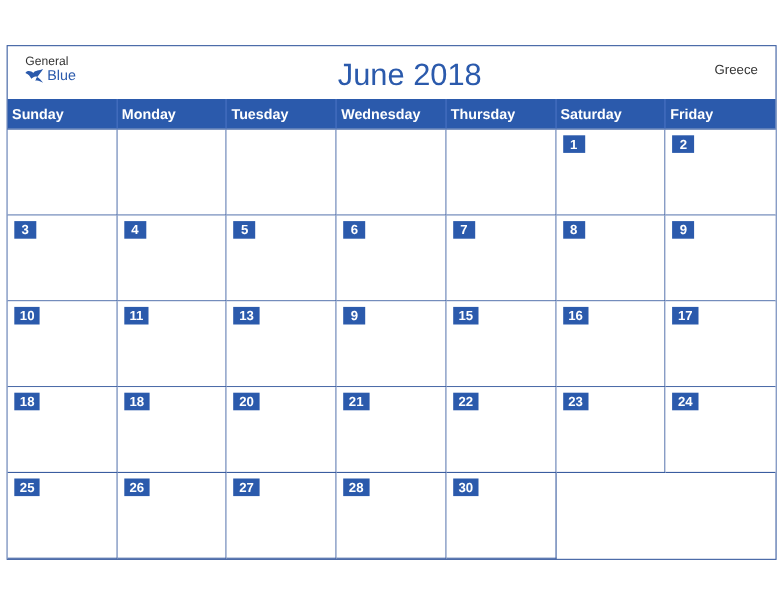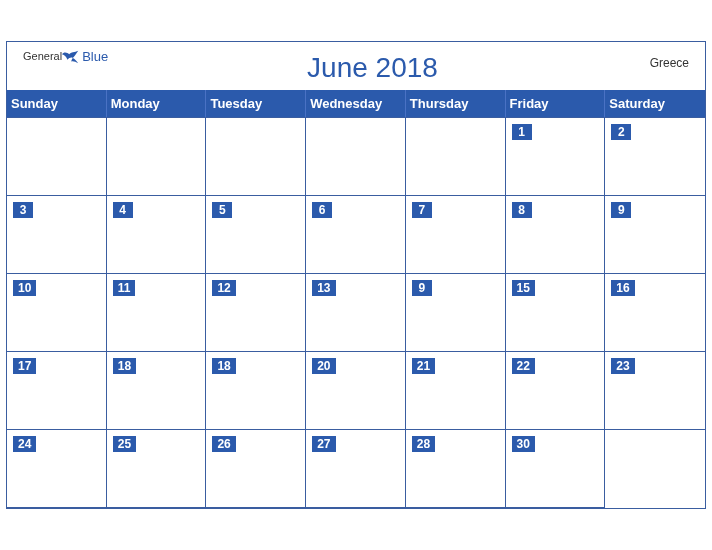--- a/index.html
+++ b/index.html
@@ -22,21 +22,21 @@
       align-items: center;
       justify-content: center;
       padding: 10px 16px 6px;
       position: relative;
     }
     .logo-area {
       position: absolute;
       left: 16px;
       top: 8px;
       display: flex;
-      flex-direction: row;
+      flex-direction: column;
       align-items: flex-start;
       line-height: 1.1;
     }
     .logo-general {
       font-size: 11px;
       color: #333;
       font-weight: normal;
     }
     .logo-blue {
       font-size: 13px;
@@ -129,42 +129,41 @@
     <h1 class="calendar-title">June 2018</h1>
     <span class="country-label">Greece</span>
   </div>
 
   <div class="day-headers">
     <div class="day-header">Sunday</div>
     <div class="day-header">Monday</div>
     <div class="day-header">Tuesday</div>
     <div class="day-header">Wednesday</div>
     <div class="day-header">Thursday</div>
+    <div class="day-header">Saturday</div>
     <div class="day-header">Friday</div>
-    <div class="day-header">Saturday</div>
   </div>
 
   <div class="calendar-grid" id="cal-grid">
   <div class="calendar-cell cell-empty"><span class="cell-number"></span></div>
       <div class="calendar-cell cell-empty"><span class="cell-number"></span></div>
       <div class="calendar-cell cell-empty"><span class="cell-number"></span></div>
       <div class="calendar-cell cell-empty"><span class="cell-number"></span></div>
       <div class="calendar-cell cell-empty"><span class="cell-number"></span></div>
       <div class="calendar-cell"><span class="cell-number">1</span></div>
       <div class="calendar-cell"><span class="cell-number">2</span></div>
       <div class="calendar-cell"><span class="cell-number">3</span></div>
       <div class="calendar-cell"><span class="cell-number">4</span></div>
       <div class="calendar-cell"><span class="cell-number">5</span></div>
       <div class="calendar-cell"><span class="cell-number">6</span></div>
       <div class="calendar-cell"><span class="cell-number">7</span></div>
       <div class="calendar-cell"><span class="cell-number">8</span></div>
       <div class="calendar-cell"><span class="cell-number">9</span></div>
       <div class="calendar-cell"><span class="cell-number">10</span></div>
       <div class="calendar-cell"><span class="cell-number">11</span></div>
-      <div class="calendar-cell"><span class="cell-number">12</span></div>
       <div class="calendar-cell"><span class="cell-number">13</span></div>
       <div class="calendar-cell"><span class="cell-number">9</span></div>
       <div class="calendar-cell"><span class="cell-number">15</span></div>
       <div class="calendar-cell"><span class="cell-number">16</span></div>
       <div class="calendar-cell"><span class="cell-number">17</span></div>
       <div class="calendar-cell"><span class="cell-number">18</span></div>
       <div class="calendar-cell"><span class="cell-number">18</span></div>
       <div class="calendar-cell"><span class="cell-number">20</span></div>
       <div class="calendar-cell"><span class="cell-number">21</span></div>
       <div class="calendar-cell"><span class="cell-number">22</span></div>

